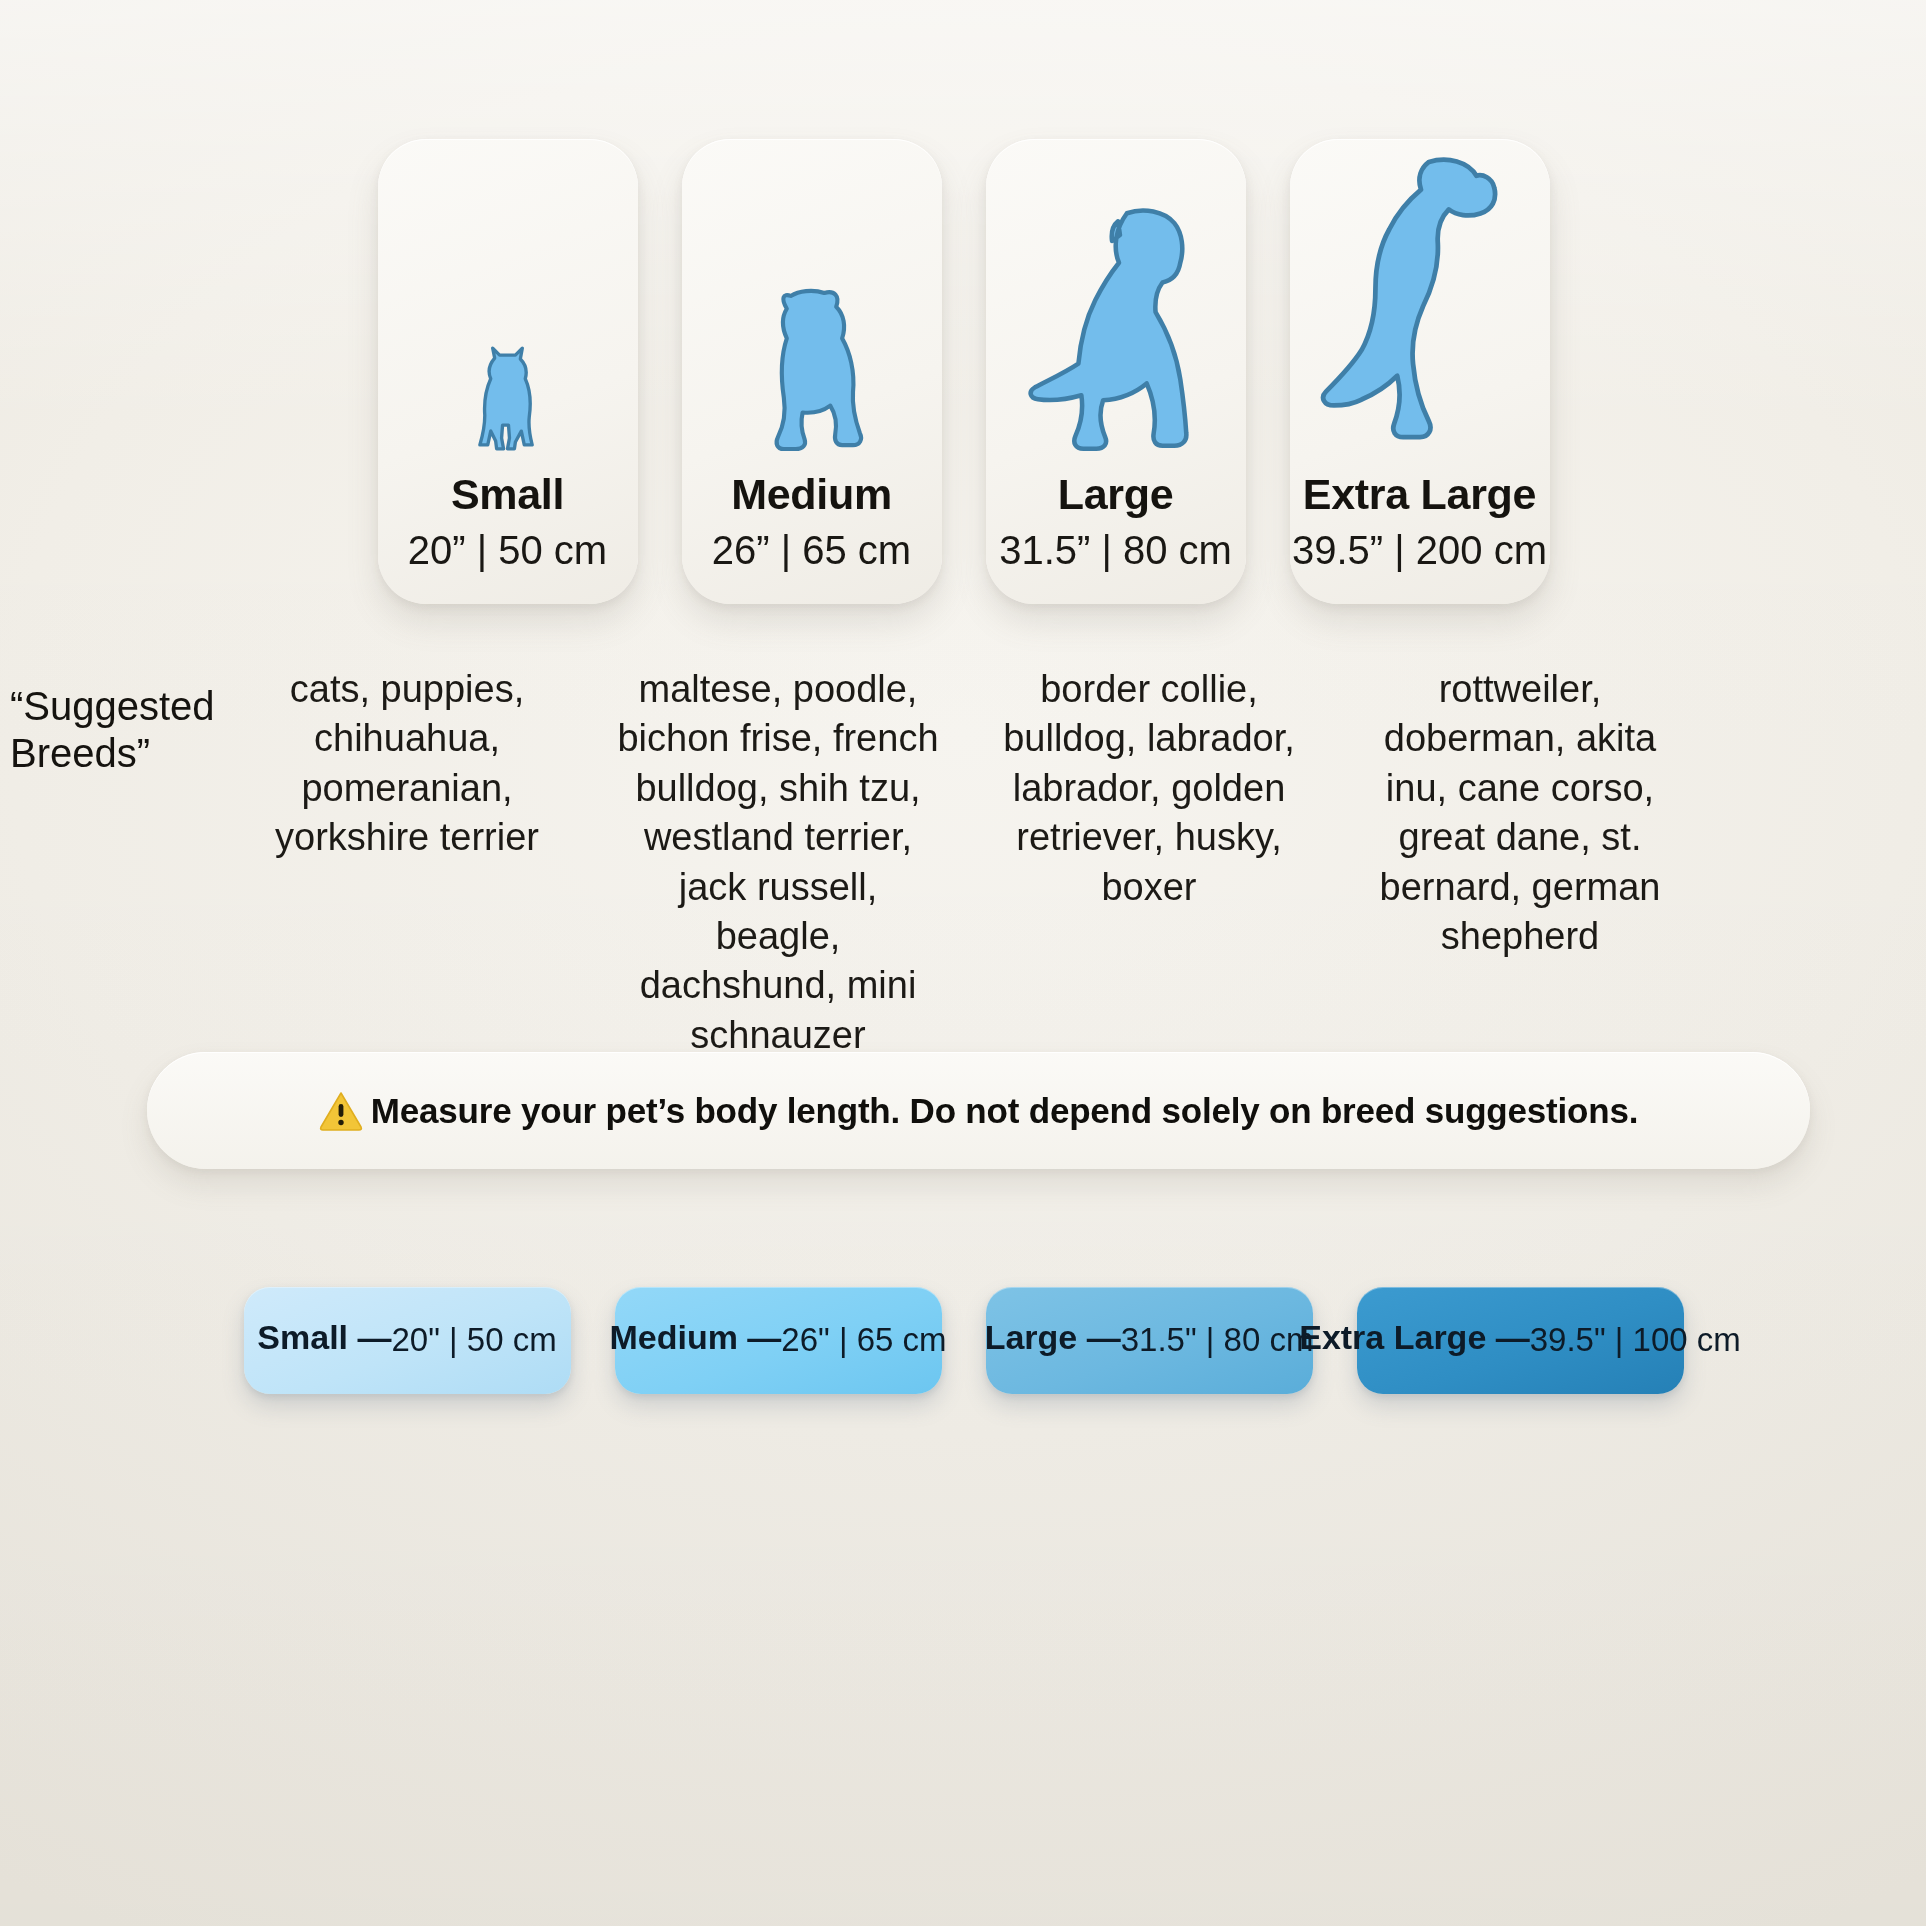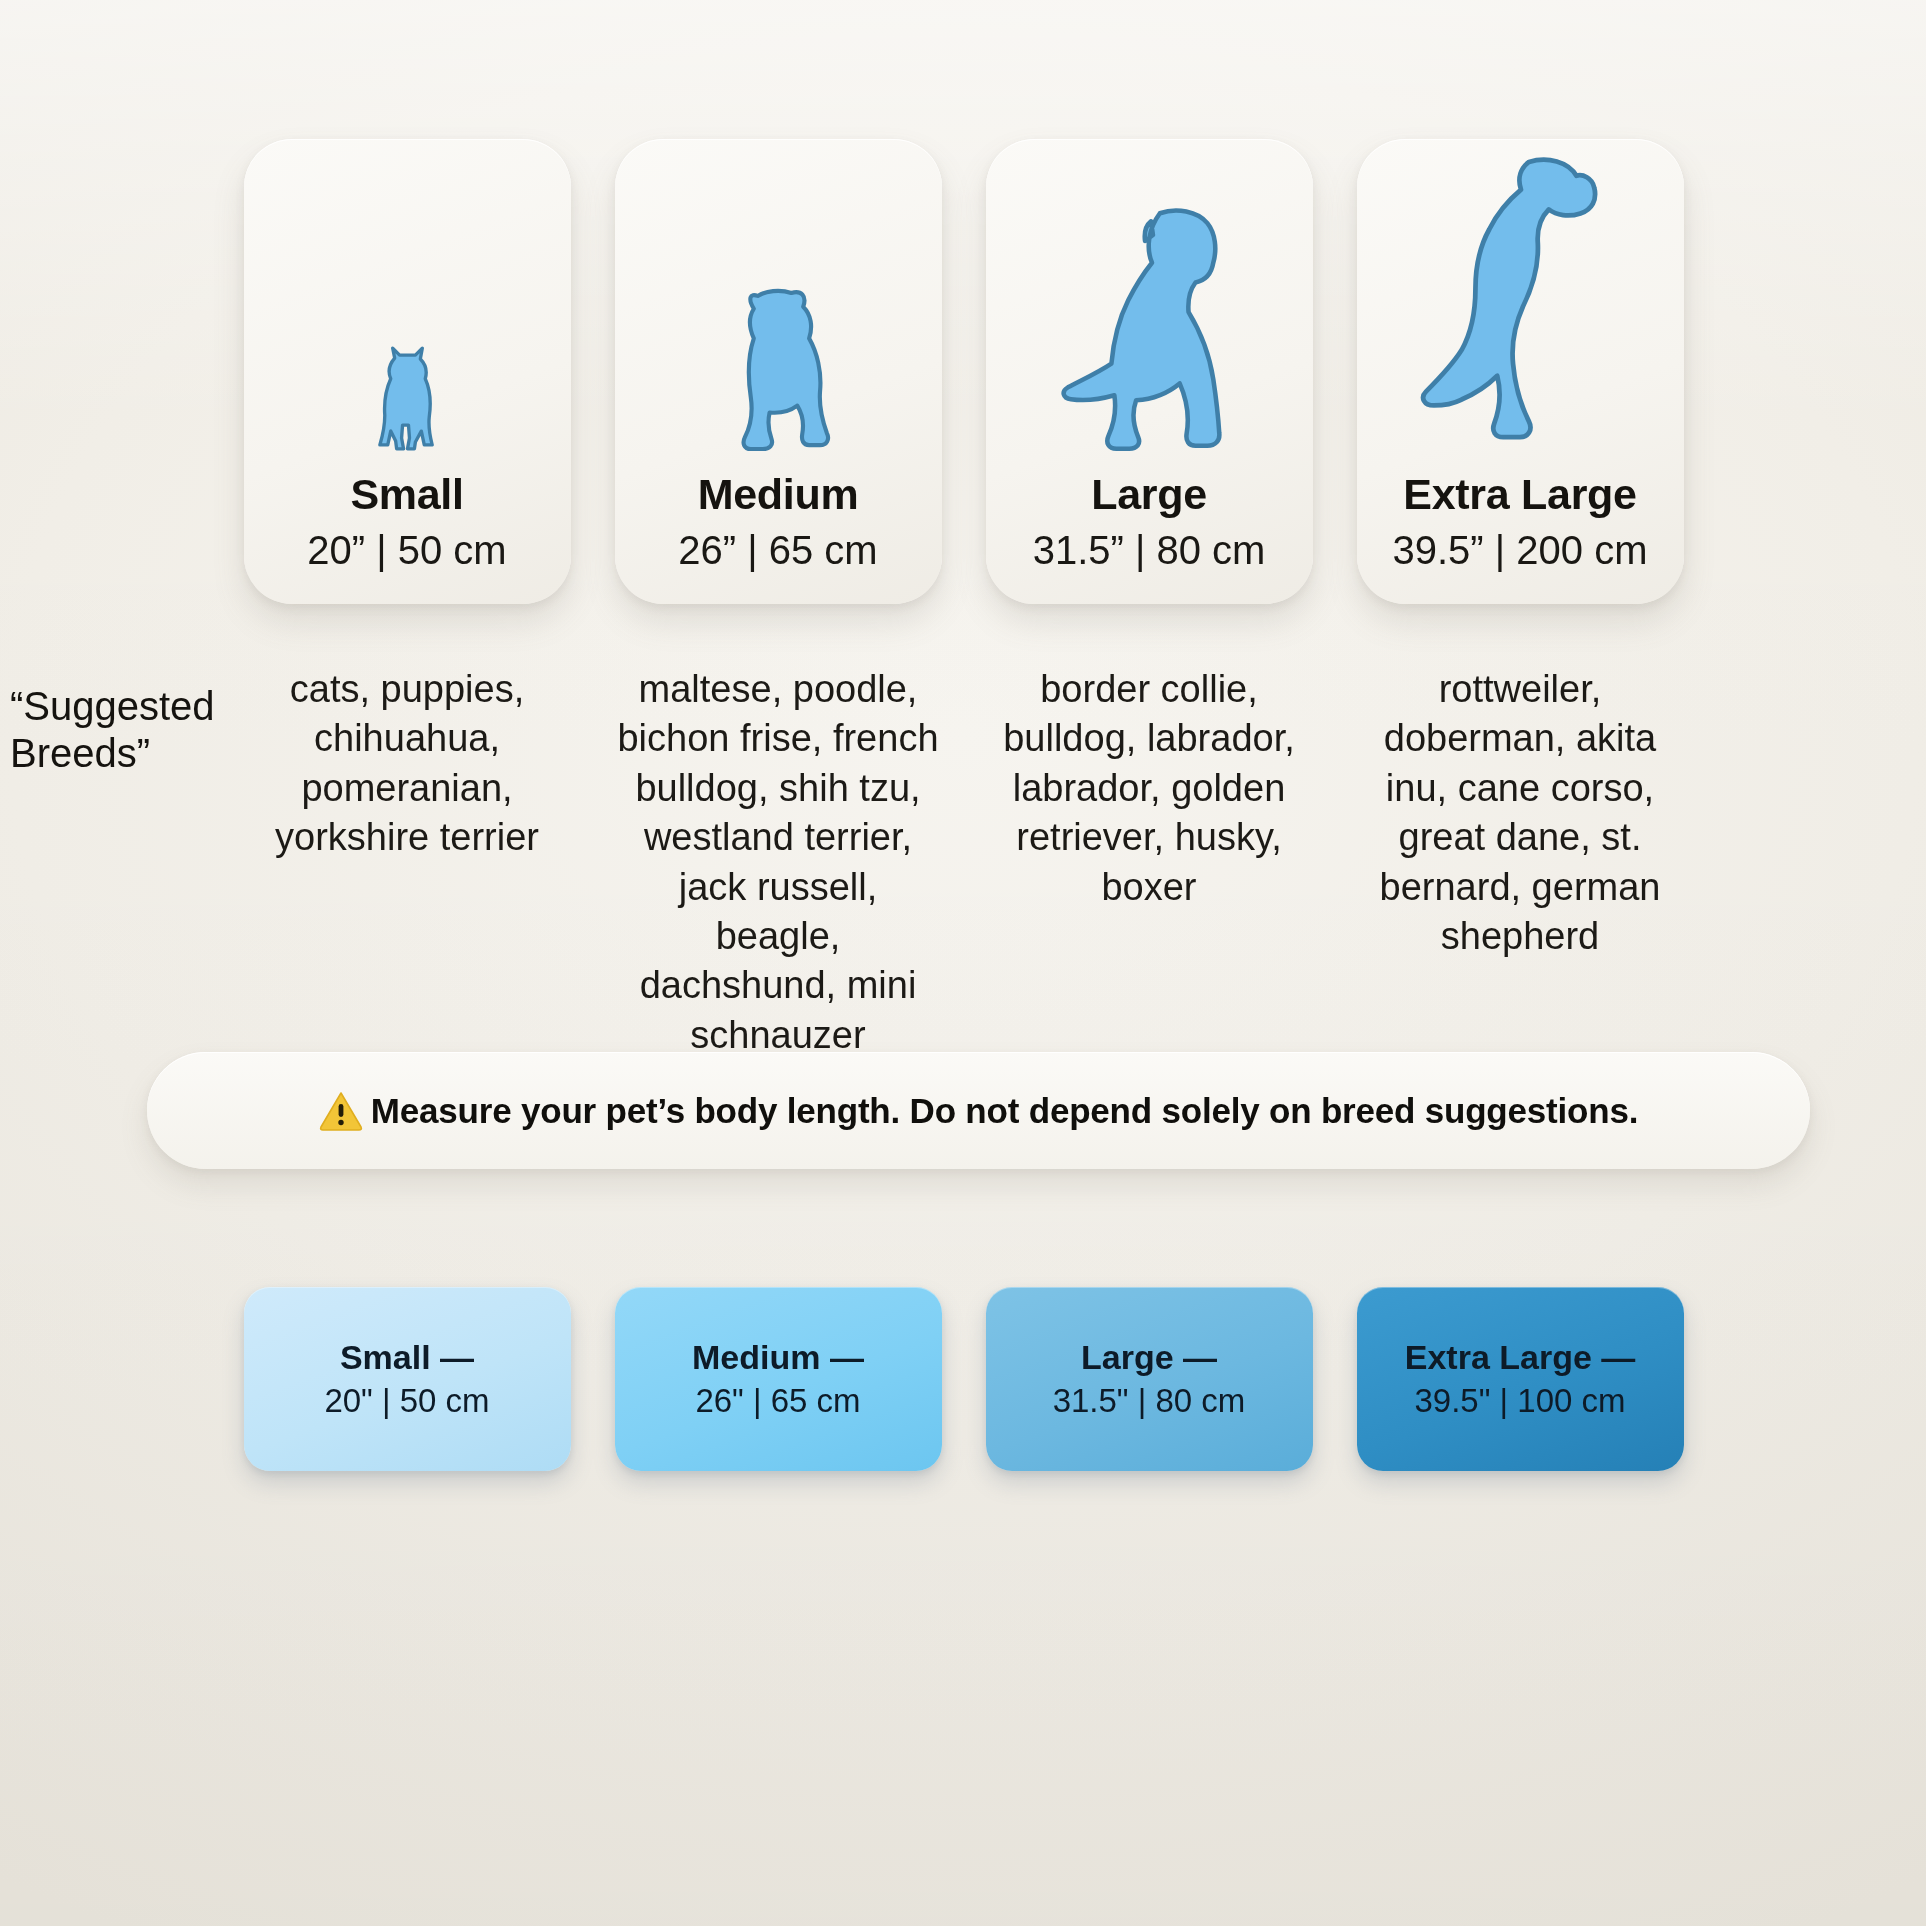--- a/index.html
+++ b/index.html
@@ -42,21 +42,21 @@
     left: 0;
     top: 139px;
     width: 1927px;
     height: 475px;
     display: flex;
     justify-content: center;
     align-items: flex-start;
     gap: 44px;
   }
   .size-card {
-    width: 327px;
+    width: 260px;
     height: 465px;
     border-radius: 48px;
     background: linear-gradient(160deg, #fbfaf7 0%, #f6f4ef 58%, #efece5 100%);
     box-shadow:
       0 18px 32px rgba(120,112,98,0.16),
       0 4px 10px rgba(120,112,98,0.10),
       inset 0 1px 0 rgba(255,255,255,0.9);
     display: flex;
     flex-direction: column;
     align-items: center;
@@ -154,24 +154,24 @@
     left: 0;
     top: 1287px;
     width: 1927px;
     display: flex;
     justify-content: center;
     align-items: stretch;
     gap: 44px;
   }
   .chip {
     width: 327px;
-    height: 184px;
+    height: 107px;
     border-radius: 26px;
     display: flex;
-    flex-direction: column;
+    flex-direction: row;
     align-items: center;
     justify-content: center;
     box-shadow:
       0 12px 22px rgba(90,110,130,0.22),
       0 3px 6px rgba(90,110,130,0.14),
       inset 0 1px 0 rgba(255,255,255,0.35);
     box-sizing: border-box;
   }
   .chip-name {
     font-size: 34px;

